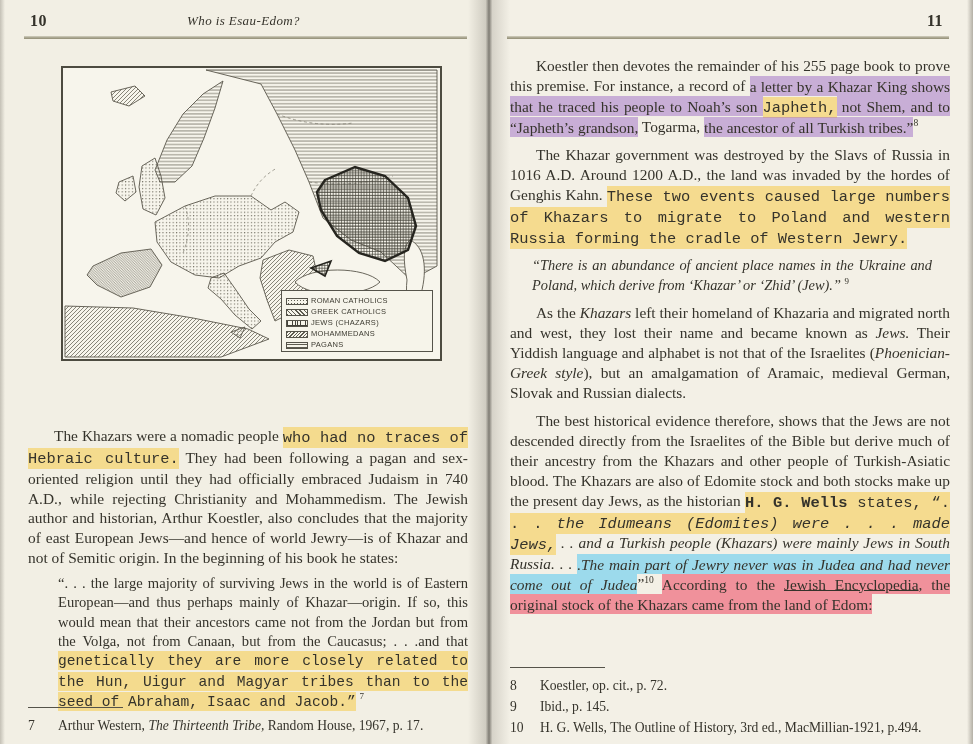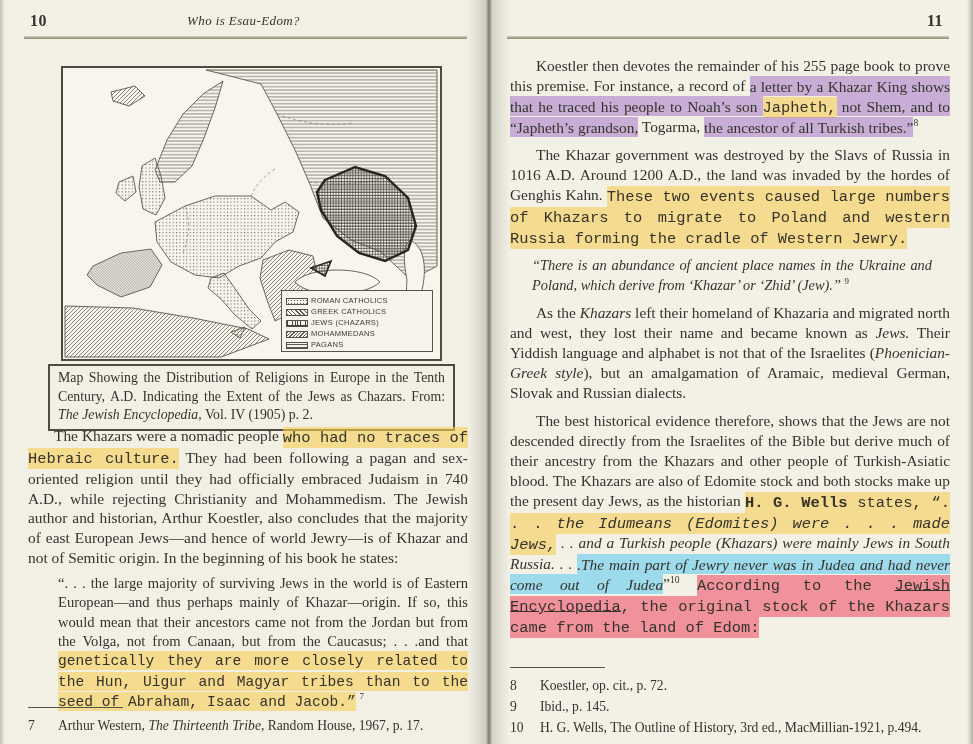--- a/index.html
+++ b/index.html
@@ -83,21 +83,21 @@
   .it { font-style:italic; }
   .bold { font-weight:bold; }
   .ul { text-decoration:underline; }
   .hl-yellow { background:rgba(246,206,88,0.62); padding:1.5px 0;
     box-decoration-break:clone;font-family:Liberation Mono, monospace; -webkit-box-decoration-break:clone; }
   .hl-purple { background:rgba(158,108,198,0.50); padding:1.5px 0;
     box-decoration-break:clone; -webkit-box-decoration-break:clone; }
   .hl-blue { background:rgba(84,201,240,0.55); padding:1.5px 0;
     box-decoration-break:clone; -webkit-box-decoration-break:clone; }
   .hl-red { background:rgba(238,82,105,0.60); padding:1.5px 0;
-    box-decoration-break:clone;font-family:Liberation Mono, monospace; -webkit-box-decoration-break:clone; }
+    box-decoration-break:clone; -webkit-box-decoration-break:clone; }
 </style>
 </head>
 <body>
 
 <div class="spread">
 
   <div class="page page-left">
     <div class="pg-header">
       <span class="pg-num">10</span>
       <span class="run-title">Who is Esau-Edom?</span>
@@ -174,21 +174,20 @@
           <span class="legend-swatch sw-dense"></span>
           <span class="legend-label">MOHAMMEDANS</span>
         </div>
         <div class="legend-row">
           <span class="legend-swatch sw-horiz"></span>
           <span class="legend-label">PAGANS</span>
         </div>
       </div>
     </div>
 
-    <div class="map-caption"><span>Map Showing the Distribution of Religions in Europe in the Tenth Century, A.D.  Indicating the Extent of the Jews as Chazars.   From: </span><span class="it">The Jewish Encyclopedia,</span><span> Vol. IV (1905) p. 2.</span></div>
 
     <div class="left-copy body-copy">
       <p class="para"><span>The Khazars were a nomadic people </span><span class="hl-yellow">who had no traces of Hebraic culture.</span><span>  They had been following a pagan and sex-oriented religion until they had officially embraced Judaism in 740 A.D., while rejecting Christianity and Mohammedism.  The Jewish author and historian, Arthur Koestler, also concludes that the majority of east European Jews—and hence of world Jewry—is of Khazar and not of Semitic origin.  In the beginning of his book he states:</span></p>
       <p class="bq body-copy"><span>“. . . the large majority of surviving Jews in the world is of Eastern European—and thus perhaps mainly of Khazar—origin.  If so, this would mean that their ancestors came not from the Jordan but from the Volga, not from Canaan, but from the Caucasus; . . .and that </span><span class="hl-yellow">genetically they are more closely related to the Hun, Uigur and Magyar tribes than to the seed of Abraham, Isaac and Jacob.”</span><span> </span><sup>7</sup></p>
     </div>
 
     <div class="fn-block">
       <div class="fn-rule"></div>
       <div class="fn-line">
         <span class="fn-num">7</span>

